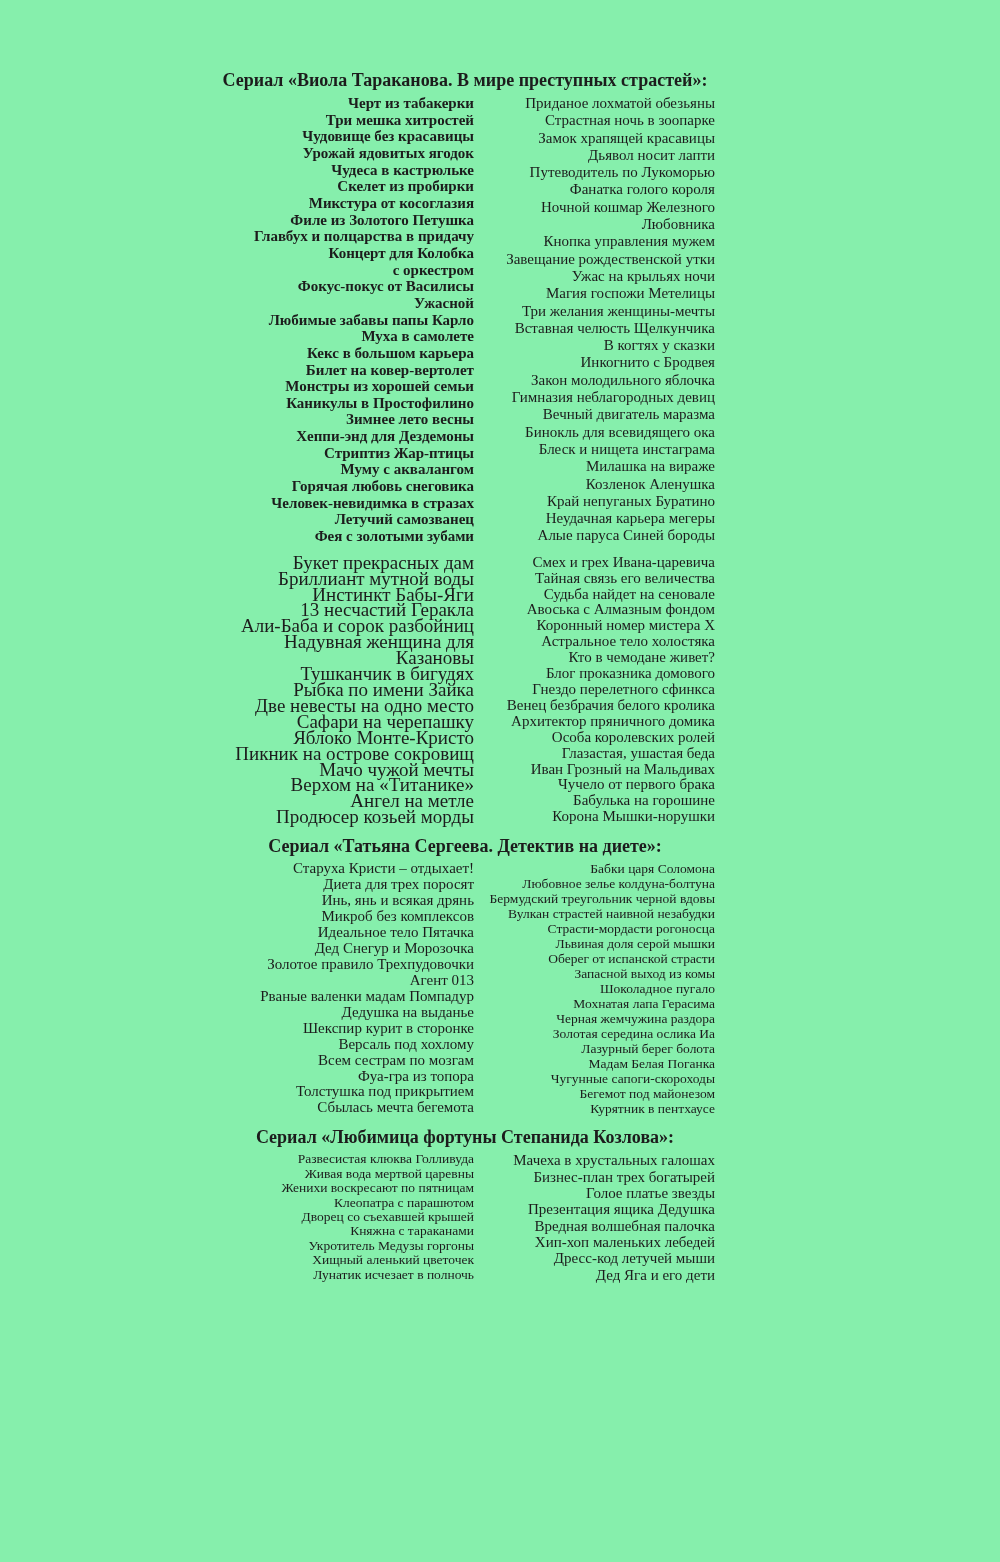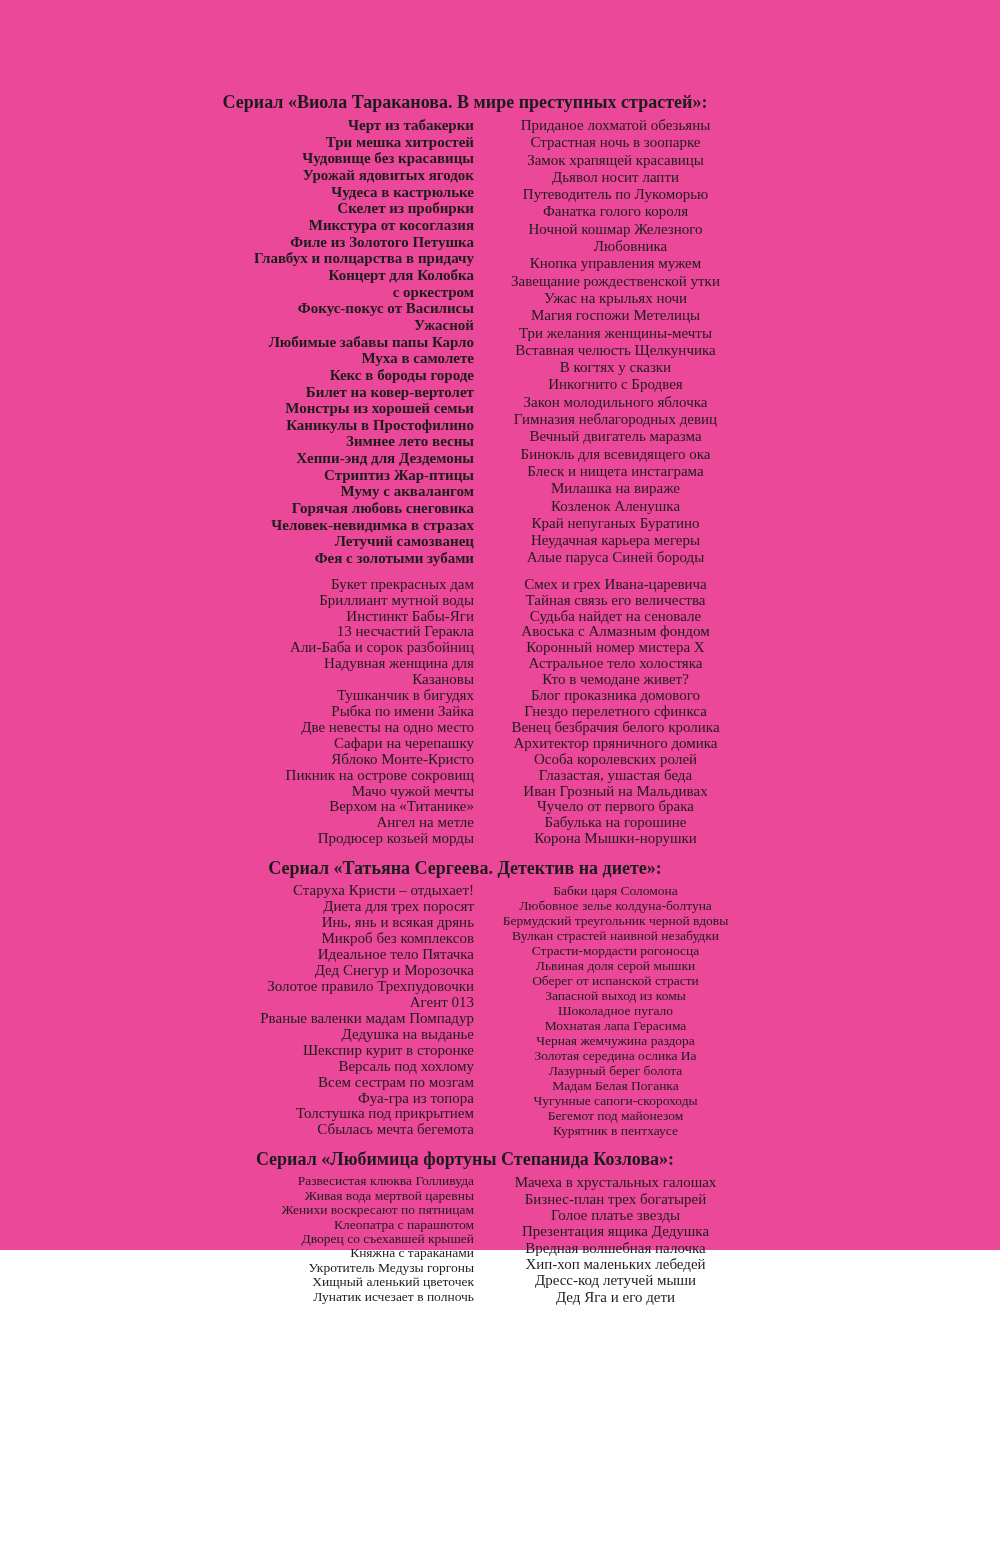--- a/index.html
+++ b/index.html
@@ -9,24 +9,24 @@
   }
   body {
     width: 1000px;
     height: 1562px;
     font-family: "Liberation Serif", "DejaVu Serif", serif;
     color: #1c1c1c;
     overflow: hidden;
   }
   .page {
     width: 1000px;
-    height: 1250px;
-    background: #ec4899;
+    height: 1562px;
+    background: #86efac;
     box-sizing: border-box;
-    padding-top: 91px;
+    padding-top: 69px;
   }
   .section {
     margin: 0 0 10px 194px;
     width: 542px;
   }
   .heading {
     font-size: 18px;
     line-height: 22px;
     font-weight: bold;
     text-align: center;
@@ -36,30 +36,29 @@
   .cols {
     display: flex;
     align-items: flex-start;
   }
   .col-left {
     width: 280px;
     text-align: right;
   }
   .col-right {
     width: 241px;
-    margin-left: 21px;
-    text-align: center;
+    text-align: right;
   }
   .line {
     white-space: pre;
   }
   
   .s0 .col-left  { font-size: 15px;   line-height: 16.65px; font-weight: bold; }
   .s0 .col-right { font-size: 15px;   line-height: 17.30px; }
-  .s1 .col-left  { font-size: 15px;   line-height: 15.90px; }
+  .s1 .col-left  { font-size: 19px;   line-height: 15.90px; }
   .s1 .col-right { font-size: 15px;   line-height: 15.90px; }
   .s2 .col-left  { font-size: 15px;   line-height: 15.95px; }
   .s2 .col-right { font-size: 13.5px; line-height: 15.00px; }
   .s3 .col-left  { font-size: 13.5px; line-height: 14.40px; }
   .s3 .col-right { font-size: 15px;   line-height: 16.35px; }
 </style>
 </head>
 <body>
 
 <div class="page">
@@ -76,21 +75,21 @@
           <div class="line">Скелет из пробирки</div>
           <div class="line">Микстура от косоглазия</div>
           <div class="line">Филе из Золотого Петушка</div>
           <div class="line">Главбух и полцарства в придачу</div>
           <div class="line">Концерт для Колобка</div>
           <div class="line">с оркестром</div>
           <div class="line">Фокус-покус от Василисы</div>
           <div class="line">Ужасной</div>
           <div class="line">Любимые забавы папы Карло</div>
           <div class="line">Муха в самолете</div>
-          <div class="line">Кекс в бороды городе</div>
+          <div class="line">Кекс в большом карьера</div>
           <div class="line">Билет на ковер-вертолет</div>
           <div class="line">Монстры из хорошей семьи</div>
           <div class="line">Каникулы в Простофилино</div>
           <div class="line">Зимнее лето весны</div>
           <div class="line">Хеппи-энд для Дездемоны</div>
           <div class="line">Стриптиз Жар-птицы</div>
           <div class="line">Муму с аквалангом</div>
           <div class="line">Горячая любовь снеговика</div>
           <div class="line">Человек-невидимка в стразах</div>
           <div class="line">Летучий самозванец</div>

